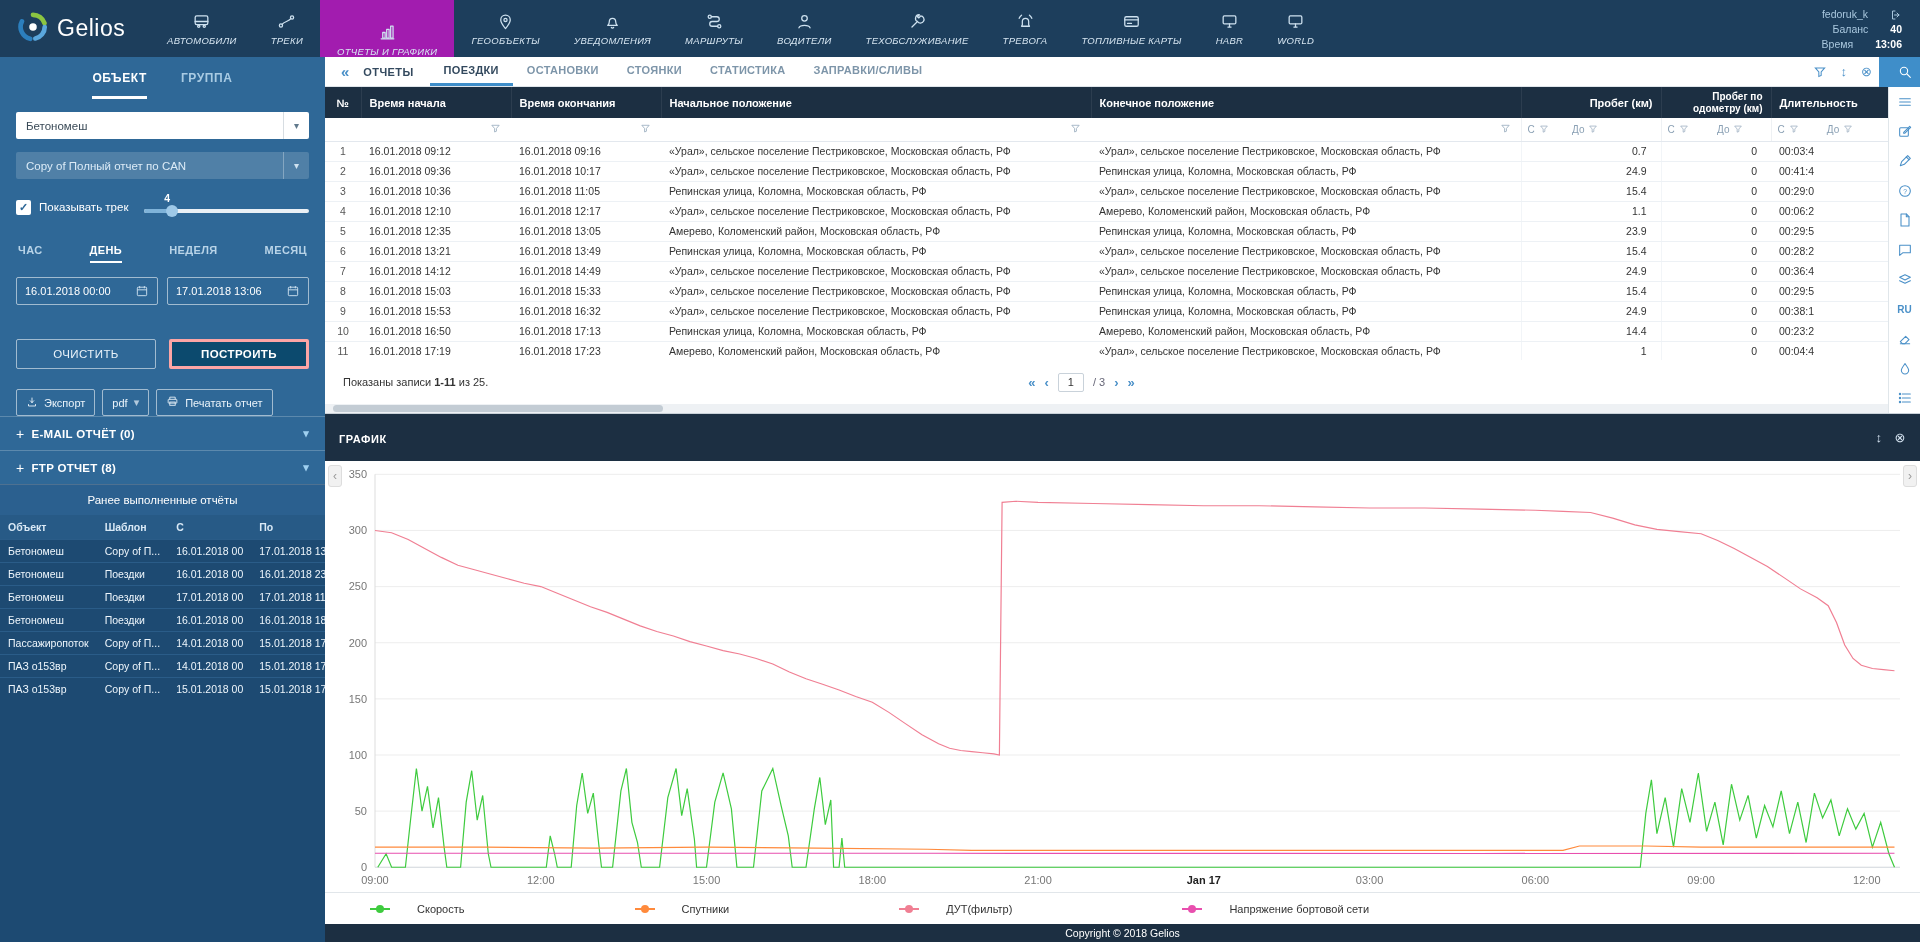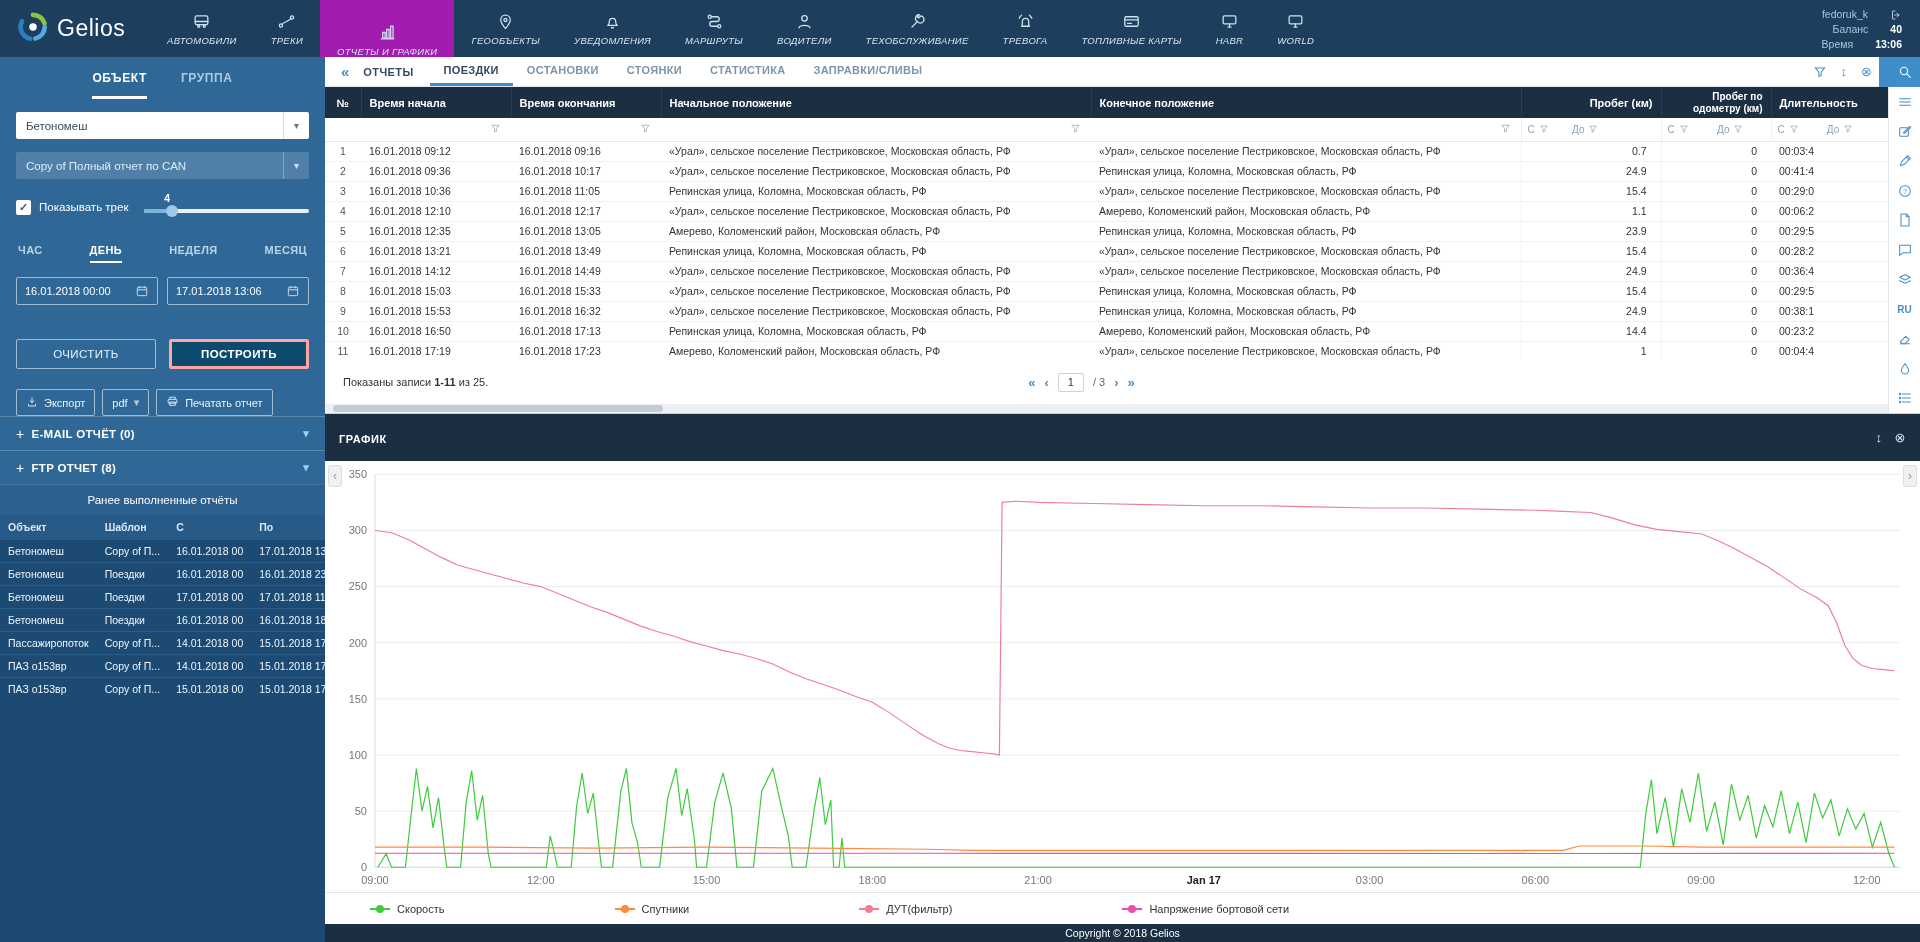--- a/index.html
+++ b/index.html
@@ -122,21 +122,21 @@
   .ch-icons .ic { cursor:pointer; }
   .chart-body { flex:1; position:relative; background:#fff; min-height:0; }
   .chart-body svg { position:absolute; inset:0; }
   .pan-handle { position:absolute; top:4px; width:14px; height:22px; background:#f1f1f1; border:1px solid #ddd; border-radius:3px; color:#999; font-size:12px; display:flex; align-items:center; justify-content:center; cursor:pointer; z-index:2; }
   .pan-left { left:3px; } .pan-right { right:3px; }
   .chart-legend { flex:0 0 32px; border-top:1px solid #e1e6ea; display:flex; align-items:center; padding-left:45px; gap:170px; background:#fff; }
   .lg-entry { display:flex; align-items:center; gap:7px; cursor:pointer; white-space:nowrap; }
   .lg-mark { position:relative; width:20px; height:8px; display:inline-block; }
   .lg-line { position:absolute; left:0; right:0; top:3px; height:2px; background:currentColor; }
   .lg-dot { position:absolute; left:6px; top:0; width:8px; height:8px; border-radius:50%; background:currentColor; }
-  .lg-label { font-size:11px; color:#333; }
+  .lg-label { font-size:11px; color:#333;margin-left:20px; }
 
   .copyright { flex:0 0 18px; background:#1c2f42; color:#fff; font-size:10.5px; display:flex; align-items:center; justify-content:center; }
 </style>
 </head>
 <body>
 
 <div class="screen">
 
   <header class="topnav">
     <div class="logo">

